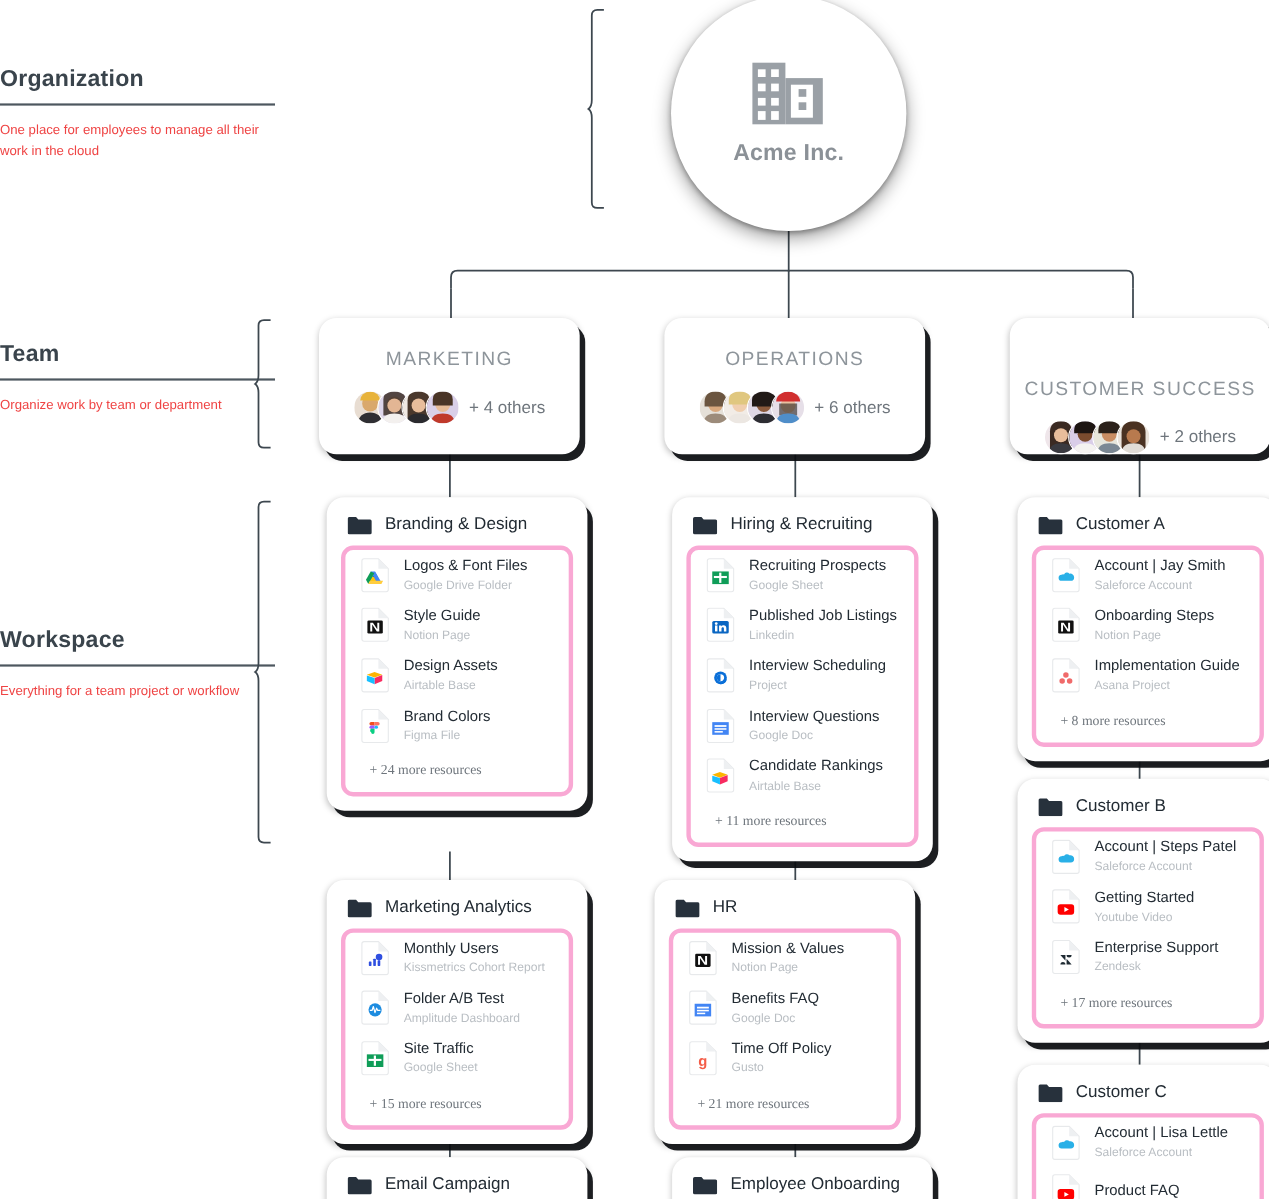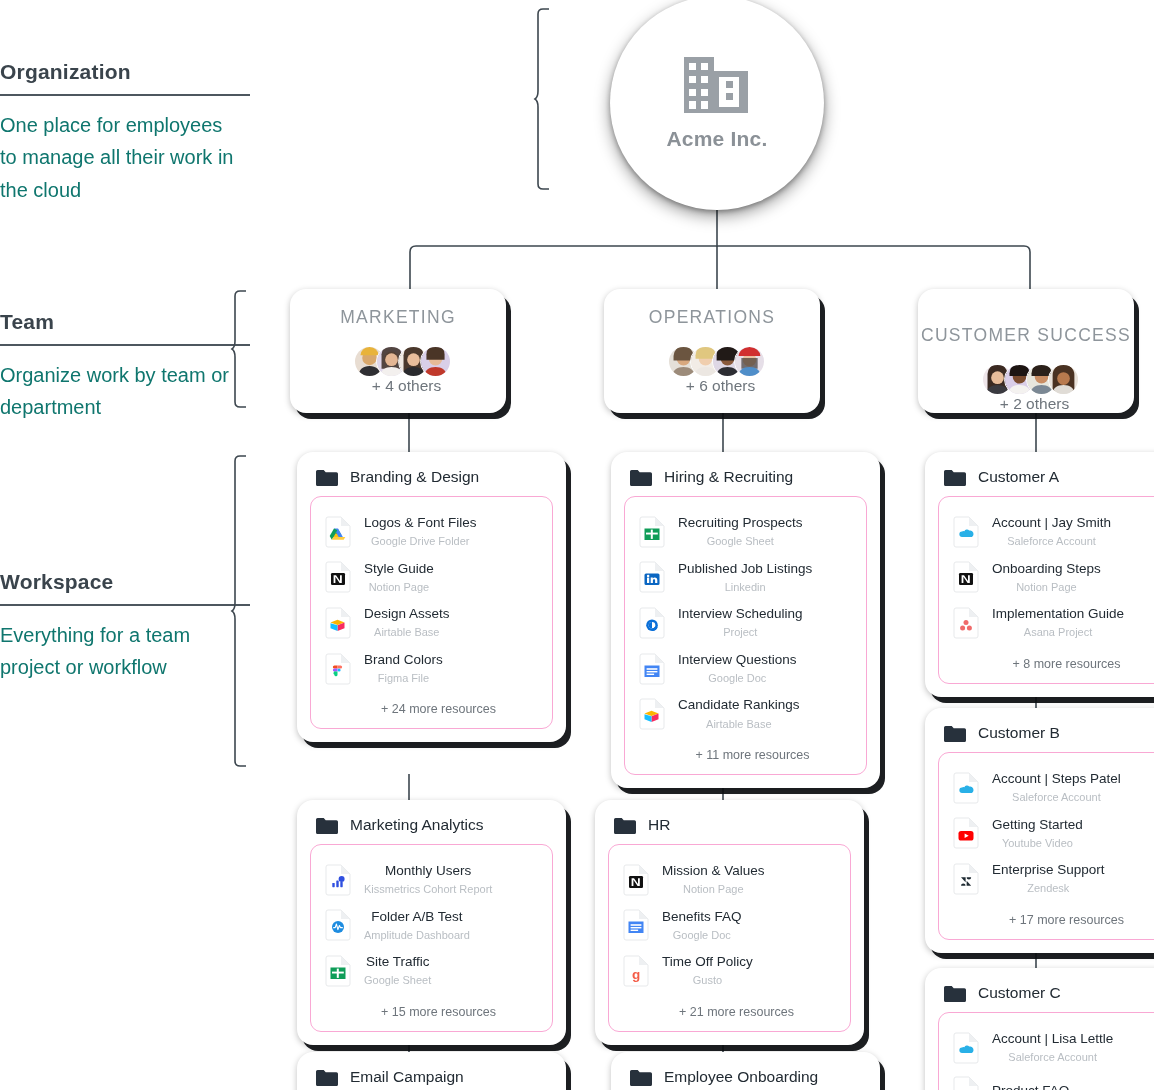--- a/index.html
+++ b/index.html
@@ -15,21 +15,21 @@
   
   .ann { position: absolute; left: 0; width: 250px; }
   .ann-title {
     font-size: 21px; font-weight: 700; color: #3a444c;
     letter-spacing: .2px; white-space: nowrap;
   }
   .ann-rule {
     height: 2px; background: #4d575f; margin: 10px 0 13px 0;
   }
   .ann-desc {
-    font-size: 20px; line-height: 1.62; color: #0f766e; font-weight: 400;
+    font-size: 12px; line-height: 1.62; color: #ef4444; font-weight: 400;
   }
 
   
   .brace { position: absolute; }
   .brace svg { display: block; overflow: visible; }
 
   
   #wires { position: absolute; inset: 0; pointer-events: none; }
 
   
@@ -43,68 +43,67 @@
     gap: 12px;
   }
   .org-name {
     font-size: 21px; font-weight: 700; color: #8b9197; letter-spacing: .2px;
   }
   .bldg { width: 70px; height: 60px; }
 
   
   .team-card {
     position: absolute;
-    width: 216px; height: 124px;
+    width: 237px; height: 124px;
     background: #fff; border-radius: 16px;
     box-shadow: 5px 6px 0 rgba(10,12,15,.92), 0 2px 6px rgba(0,0,0,.25);
     display: flex; flex-direction: column;
     align-items: center; justify-content: center; gap: 18px;
     padding: 0 10px;
   }
   .team-name {
     font-size: 17.5px; letter-spacing: 1.3px; color: #8e959b; font-weight: 400;
     white-space: nowrap;
   }
-  .team-members { display: flex; align-items: center; flex-direction: column; }
+  .team-members { display: flex; align-items: center; }
   .avatars { display: flex; }
   .avatar {
     width: 31px; height: 31px; border-radius: 50%;
     margin-right: -9px; overflow: hidden;
     border: 1.5px solid #fff; flex: none;
     position: relative;
   }
   .avatar svg { display: block; width: 100%; height: 100%; }
   .others {
     font-size: 15.5px; color: #6e757c; margin-left: 17px; white-space: nowrap;
   }
 
   
   .ws-card {
     position: absolute;
-    width: 269px;
+    width: 237px;
     background: #fff; border-radius: 16px;
     box-shadow: 5px 6px 0 rgba(10,12,15,.92), 0 2px 6px rgba(0,0,0,.25);
     padding: 14px 13px 13px 13px;
     overflow: hidden;
   }
   .ws-head { display: flex; align-items: center; gap: 12px; padding: 2px 0 10px 6px; }
   .folder { width: 22px; height: 17px; flex: none; }
   .ws-title { font-size: 15.5px; color: #222b33; font-weight: 400; white-space: nowrap; }
   .res-box {
-    border: 1px solid #f9a8d4; border-radius: 11px;
-    padding: 12px 8px 11px 8px;
-    text-align: center;
+    border: 4px solid #f9a8d4; border-radius: 11px;
+    padding: 0 8px 11px 8px;
   }
   .res-row { display: flex; align-items: center; gap: 13px; padding: 5px 0 5px 6px; }
   .res-icon { width: 26px; height: 32px; flex: none; }
   .res-icon svg { display: block; width: 100%; height: 100%; }
   .res-label { font-size: 13.5px; color: #222b33; line-height: 1.35; white-space: nowrap; }
   .res-sub { font-size: 11px; color: #b9bec3; line-height: 1.4; margin-top: 2px; white-space: nowrap; }
   .res-more {
-    font-size: 12.5px; color: #6e757c; padding: 11px 0 1px 14px;
+    font-size: 12.5px; color: #6e757c; padding: 11px 0 1px 14px; font-family: Liberation Serif, serif;
   }
 </style>
 </head>
 <body>
 
 <div id="stage">
 
   <svg id="wires" width="1154" height="1090">
     <g fill="none" stroke="#3d474f" stroke-width="1.6">
 

